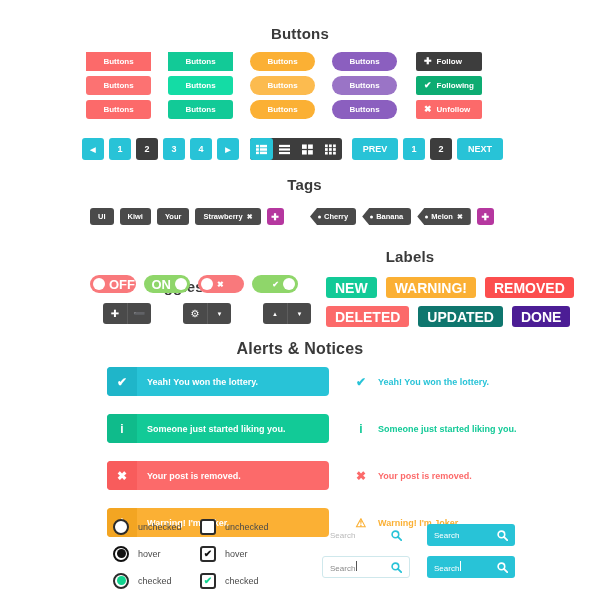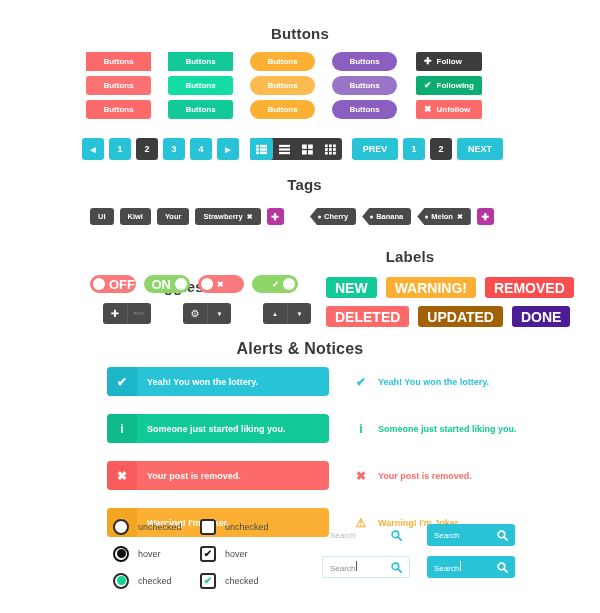--- a/index.html
+++ b/index.html
@@ -142,21 +142,21 @@
   .lbl-row { display:flex; gap:9px; }
   .lab {
     height:21px; padding:0 9px; border-radius:3px;
     display:flex; align-items:center; justify-content:center;
     color:#fff; font-size:14px; font-weight:700; white-space:nowrap; cursor:pointer;
   }
   .lab.new     { background:#12ca97; }
   .lab.warning { background:#fbb034; }
   .lab.removed { background:#fc4e4e; }
   .lab.deleted { background:#fc6a6a; }
-  .lab.updated { background:#a16207; }
+  .lab.updated { background:#0f766e; }
   .lab.done    { background:#4c1d95; }
 
   
   #alerts-title { position:absolute; left:0; top:340px; width:600px; font-size:16px; }
   #alert-list { position:absolute; left:107px; top:367px; display:flex; flex-direction:column; gap:18px; }
   .alert {
     width:222px; height:29px; border-radius:4px; overflow:hidden;
     display:flex; align-items:stretch; cursor:pointer;
   }
   .alert .ic {

